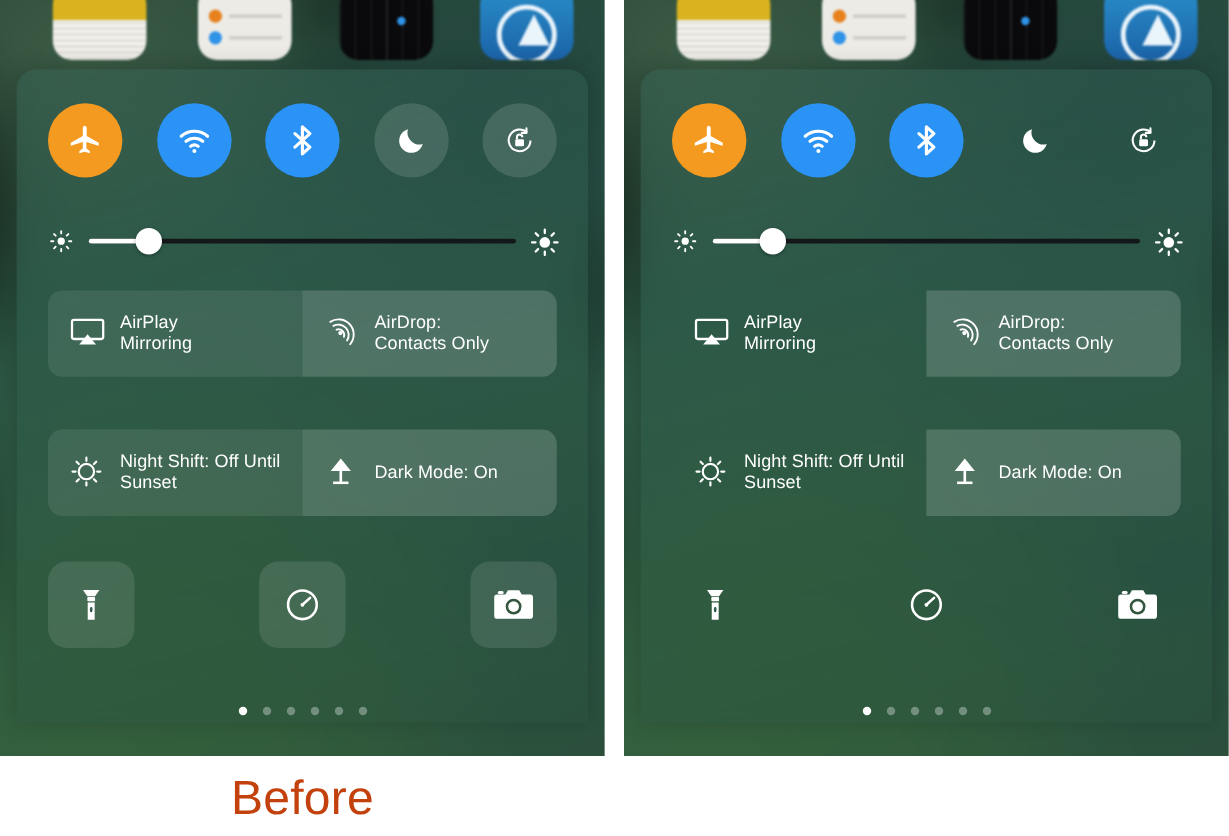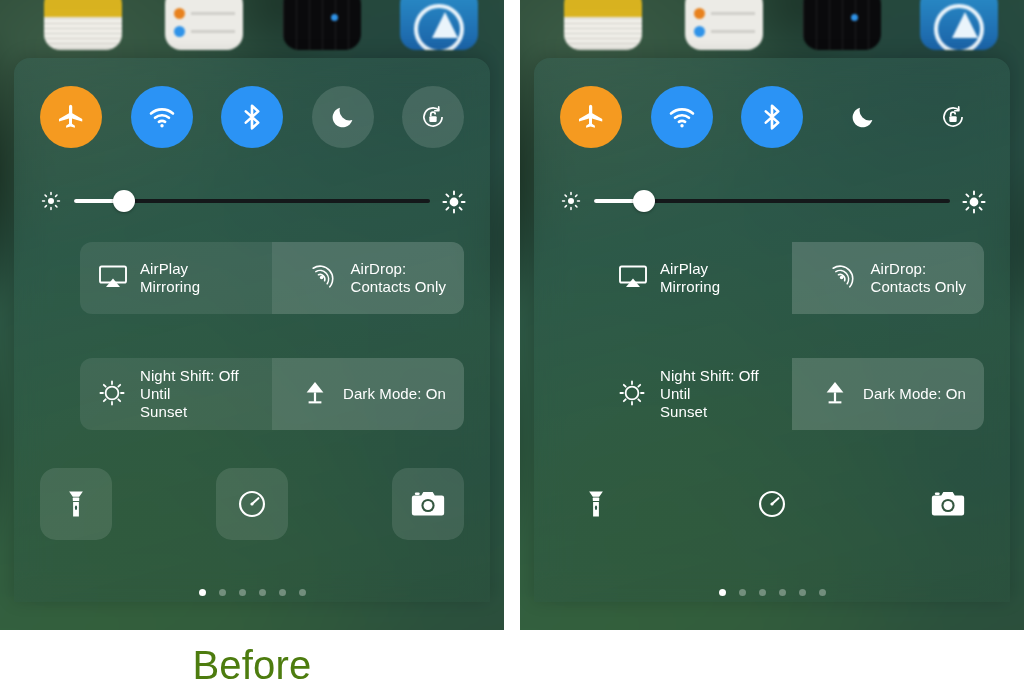--- a/index.html
+++ b/index.html
@@ -131,23 +131,23 @@
     position:absolute; left:26px; right:26px;
     display:flex; gap:0;
   }
   .tilerow.r1{ top:184px; }
   .tilerow.r2{ top:300px; }
   .tile{
     flex:1 1 50%; height:72px; display:flex; align-items:center; gap:12px;
     padding:0 18px; color:#fff;
   }
   .tile.plate-dim { background:rgba(255,255,255,.085); }
-  .tile.plate-lit { background:rgba(255,255,255,.17);justify-content:flex-end; }
+  .tile.plate-lit { background:rgba(255,255,255,.17); }
   .tile.plate-none{ background:transparent; }
-  .tilerow .tile:first-child{ border-radius:12px 0 0 12px;margin-left:40px; }
+  .tilerow .tile:first-child{ border-radius:12px 0 0 12px; }
   .tilerow .tile:last-child { border-radius:0 12px 12px 0; }
   .tilerow .tile.plate-none:first-child{ border-radius:12px; }
   .tilerow .tile.plate-none:last-child { border-radius:12px; }
   .tileicon{ width:30px; height:30px; flex:0 0 30px; color:#fff; }
   .tileicon svg{ display:block; }
   .tiletext{ font-size:15px; line-height:1.22; letter-spacing:.1px; white-space:pre-line; }
 
   
   .shortcuts{
     position:absolute; left:26px; right:26px; top:410px;
@@ -166,21 +166,21 @@
     position:absolute; left:0; right:0; bottom:6px;
     display:flex; justify-content:center; gap:13px;
   }
   .dot{ width:7px; height:7px; border-radius:50%; background:rgba(255,255,255,.33); }
   .dot.active{ background:#ffffff; }
 
   
   .caption{
     position:absolute; top:634px; height:63px; width:504px;
     display:flex; align-items:center; justify-content:center;
-    color:#4d7c0f; font-size:40px; letter-spacing:.2px;
+    color:#c2410c; font-size:40px; letter-spacing:.2px;
   }
   .caption.left { left:0; }
   .caption.right{ left:520px; }
 
   .gutter{ position:absolute; left:504px; top:0; width:16px; height:630px; background:#fff; }
 </style>
 </head>
 <body>
 
 <div class="stage">

